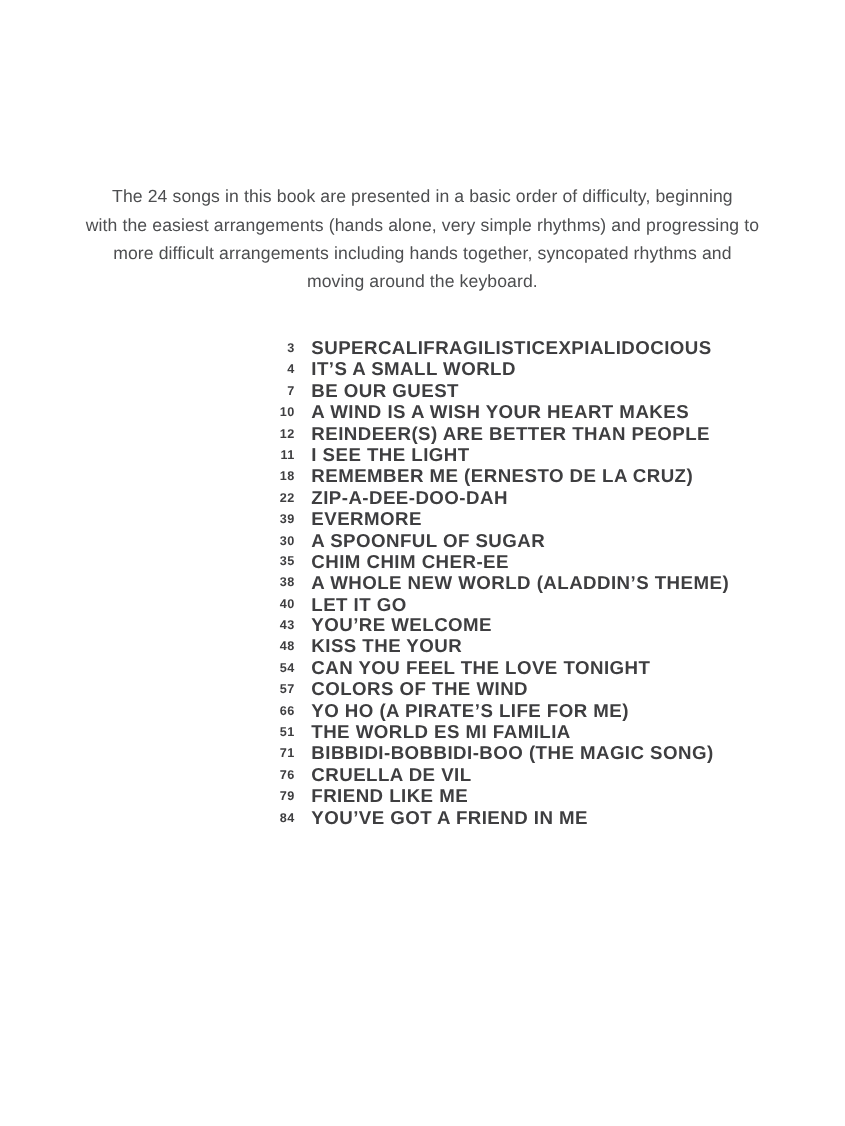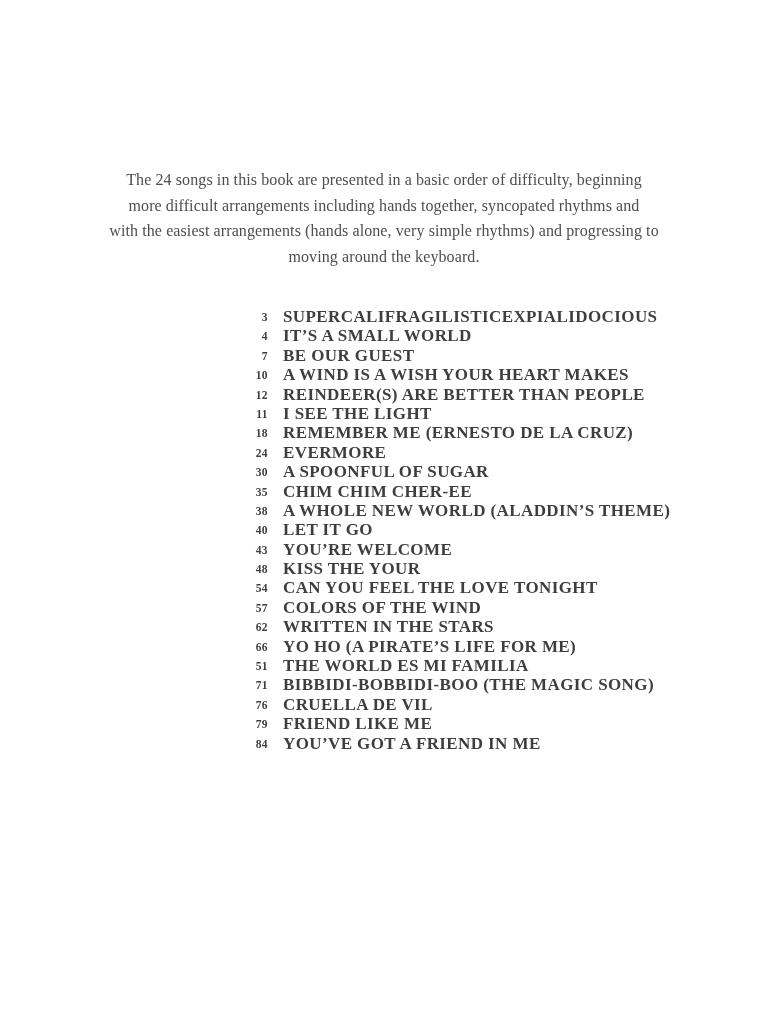--- a/index.html
+++ b/index.html
@@ -5,21 +5,21 @@
   html, body {
     margin: 0;
     padding: 0;
     background: #ffffff;
   }
   .page {
     position: relative;
     width: 768px;
     height: 765px;
     background: var(--page-bg, #ffffff);
-    font-family: Liberation Serif, serif;
+    font-family: Liberation Sans, sans-serif;
     overflow: hidden;
   }
   .intro {
     position: absolute;
     top: 167px;
     left: 64px;
     width: 640px;
     text-align: center;
     font-size: 16px;
     line-height: 25.5px;
@@ -53,22 +53,22 @@
     color: var(--list-color, #3e3e40);
   }
 </style>
 </head>
 <body>
 
 <div class="page" style="--page-bg: #ffffff; --intro-color: #4d4e50; --list-color: #3e3e40;">
 
   <div class="intro">
     <div>The 24 songs in this book are presented in a basic order of difficulty, beginning</div>
+    <div>with the easiest arrangements (hands alone, very simple rhythms) and progressing to</div>
     <div>more difficult arrangements including hands together, syncopated rhythms and</div>
-    <div>with the easiest arrangements (hands alone, very simple rhythms) and progressing to</div>
     <div>moving around the keyboard.</div>
   </div>
 
   <div class="song-list">
   <div class="song-row">
     <span class="song-page">3</span>
     <span class="song-title">SUPERCALIFRAGILISTICEXPIALIDOCIOUS</span>
   </div>
 
   <div class="song-row">
@@ -94,23 +94,27 @@
   <div class="song-row">
     <span class="song-page">11</span>
     <span class="song-title">I SEE THE LIGHT</span>
   </div>
 
   <div class="song-row">
     <span class="song-page">18</span>
     <span class="song-title">REMEMBER ME (ERNESTO DE LA CRUZ)</span>
   </div>
 
+  <div class="song-row">
+    <span class="song-page">22</span>
+    <span class="song-title">ZIP-A-DEE-DOO-DAH</span>
+  </div>
 
   <div class="song-row">
-    <span class="song-page">24</span>
+    <span class="song-page">39</span>
     <span class="song-title">EVERMORE</span>
   </div>
 
   <div class="song-row">
     <span class="song-page">30</span>
     <span class="song-title">A SPOONFUL OF SUGAR</span>
   </div>
 
   <div class="song-row">
     <span class="song-page">35</span>
@@ -140,24 +144,20 @@
   <div class="song-row">
     <span class="song-page">54</span>
     <span class="song-title">CAN YOU FEEL THE LOVE TONIGHT</span>
   </div>
 
   <div class="song-row">
     <span class="song-page">57</span>
     <span class="song-title">COLORS OF THE WIND</span>
   </div>
 
-  <div class="song-row">
-    <span class="song-page">62</span>
-    <span class="song-title">WRITTEN IN THE STARS</span>
-  </div>
 
   <div class="song-row">
     <span class="song-page">66</span>
     <span class="song-title">YO HO (A PIRATE’S LIFE FOR ME)</span>
   </div>
 
   <div class="song-row">
     <span class="song-page">51</span>
     <span class="song-title">THE WORLD ES MI FAMILIA</span>
   </div>

